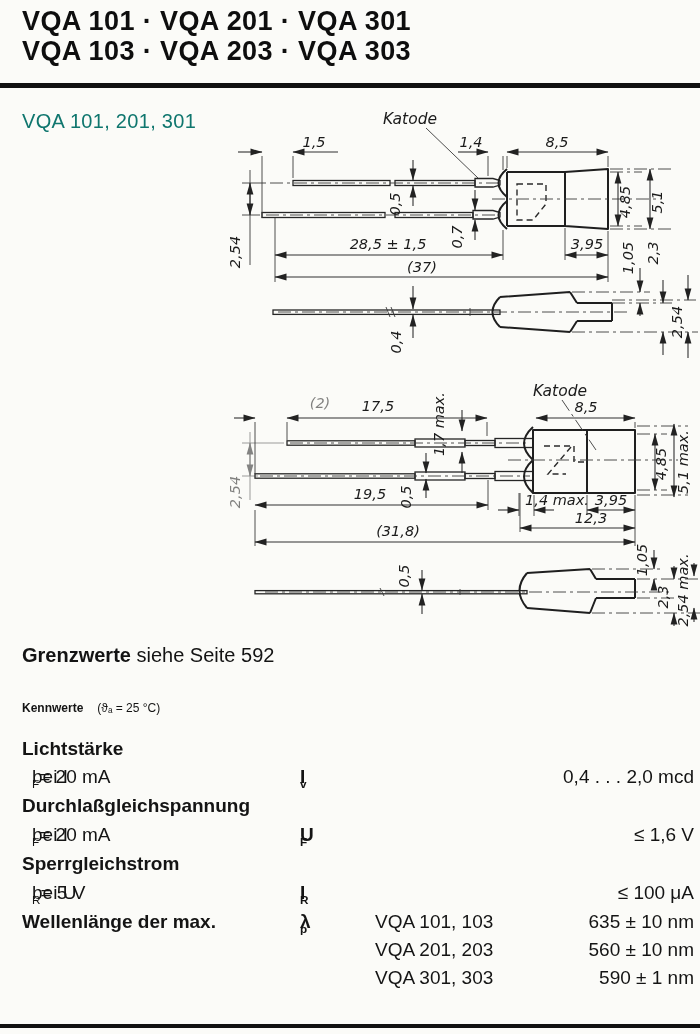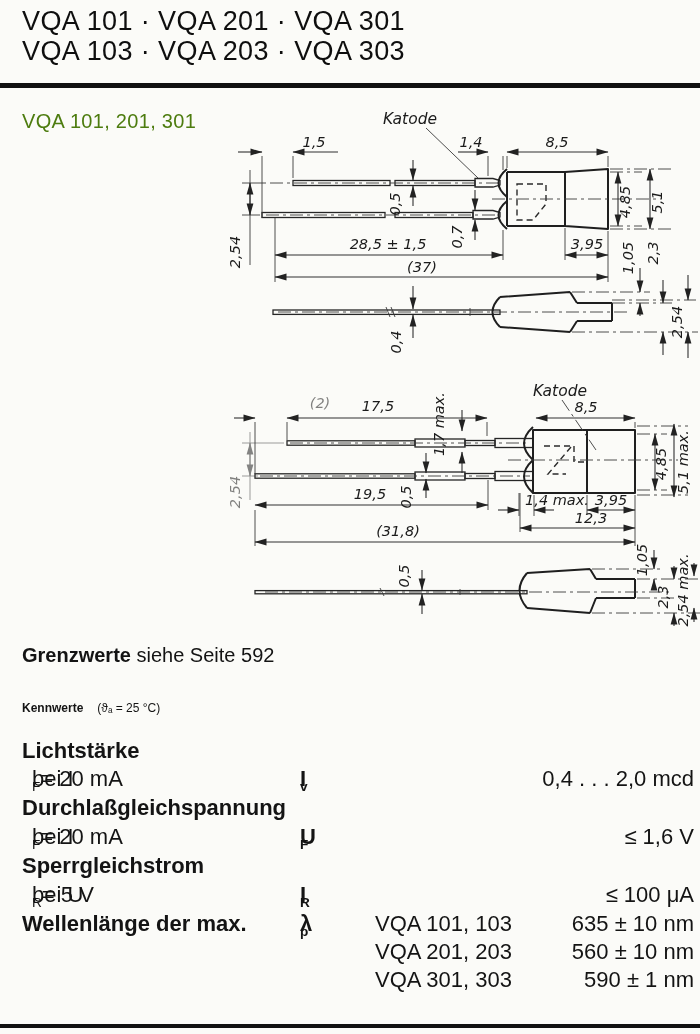--- a/index.html
+++ b/index.html
@@ -1,27 +1,27 @@
 <!DOCTYPE html>
 <html><head>
 <meta charset="utf-8">
 <style>
   html,body{margin:0;padding:0;}
   body{background:#e8e8e6;}
   .page{position:relative;width:700px;height:1034px;background:#fbfbf8;overflow:hidden;
         font-family:"Liberation Sans",sans-serif;color:#141414;}
   .abs{position:absolute;}
-  .title{left:22px;font-size:27px;font-weight:400;letter-spacing:.4px;color:#0e0e0e;white-space:nowrap;}
+  .title{left:22px;font-size:27px;font-weight:700;letter-spacing:.4px;color:#0e0e0e;white-space:nowrap;}
   .rule{left:0;width:700px;background:#111;}
-  .seclabel{left:22px;font-size:20px;color:#4d7c0f;letter-spacing:.3px;white-space:nowrap;}
+  .seclabel{left:22px;font-size:20px;color:#0f766e;letter-spacing:.3px;white-space:nowrap;}
   .note{left:22px;font-size:20px;white-space:nowrap;}
   .b{font-weight:700;}
   .khead{left:22px;font-size:12px;white-space:nowrap;}
   .khead .cond{font-weight:400;margin-left:14px;}
-  .ktable{left:22px;top:736px;width:672px;height:296px;font-size:22px;}
+  .ktable{left:22px;top:736px;width:672px;height:296px;font-size:19px;}
   .krow{position:absolute;left:0;width:672px;height:26px;white-space:nowrap;}
   .krow span{position:absolute;white-space:nowrap;}
   .c-name{left:0;font-weight:700;}
   .c-cond{left:10px;font-weight:400;}
   .c-sym{left:278px;font-weight:700;}
   .c-type{left:353px;font-weight:400;}
   .c-val{right:0;text-align:left;font-weight:400;}
   sub{font-size:.62em;}
   
   svg{position:absolute;overflow:visible;}

